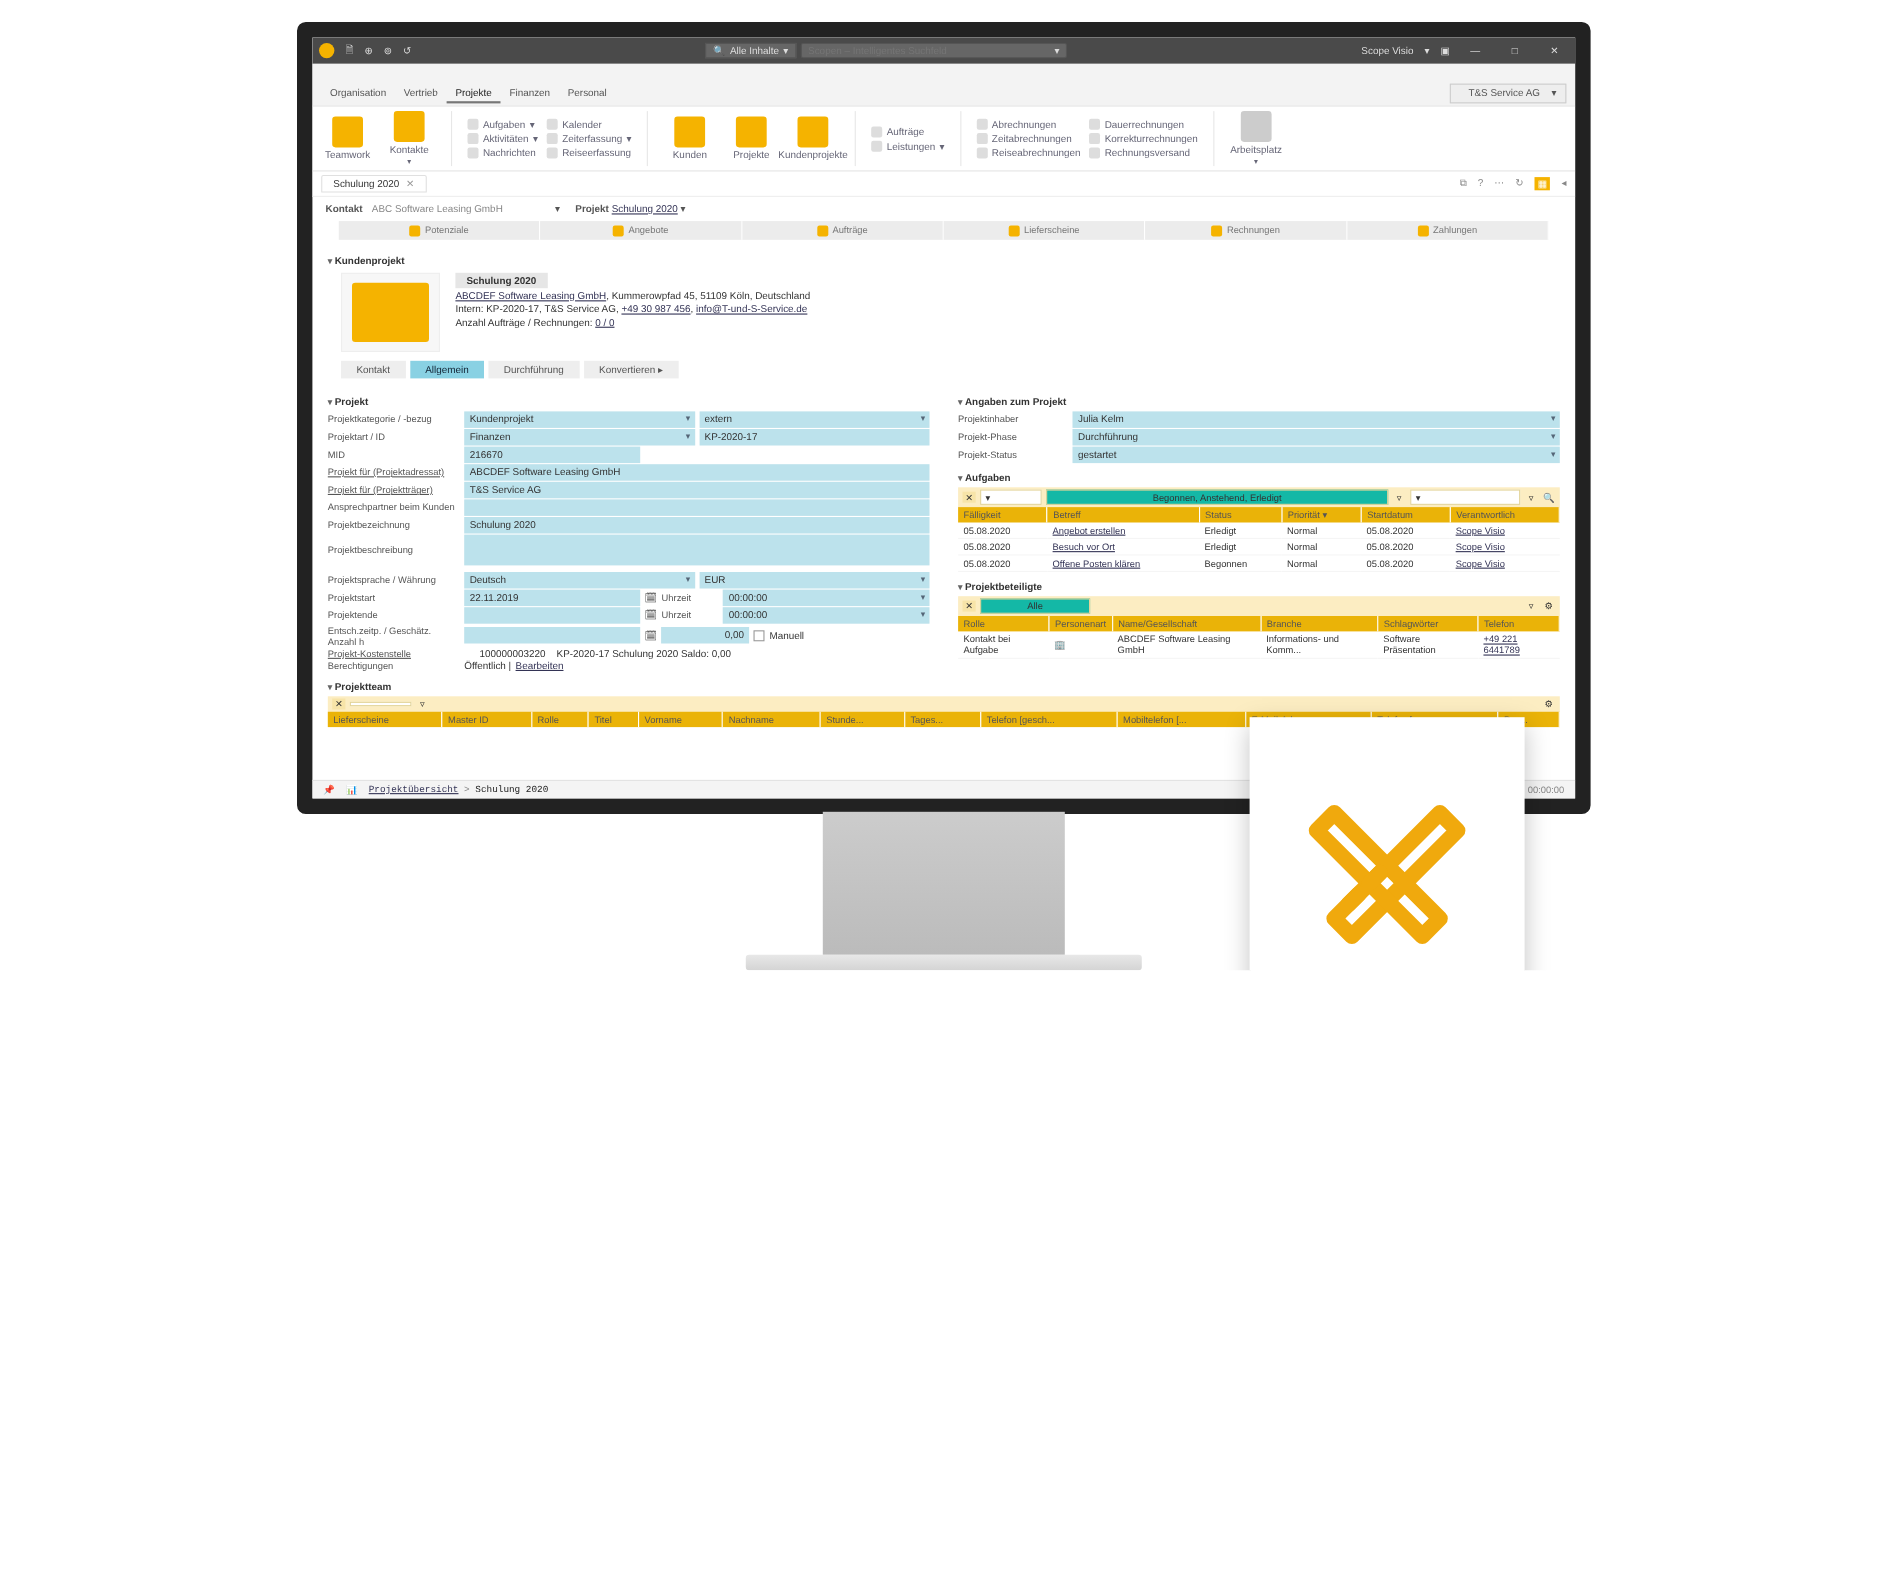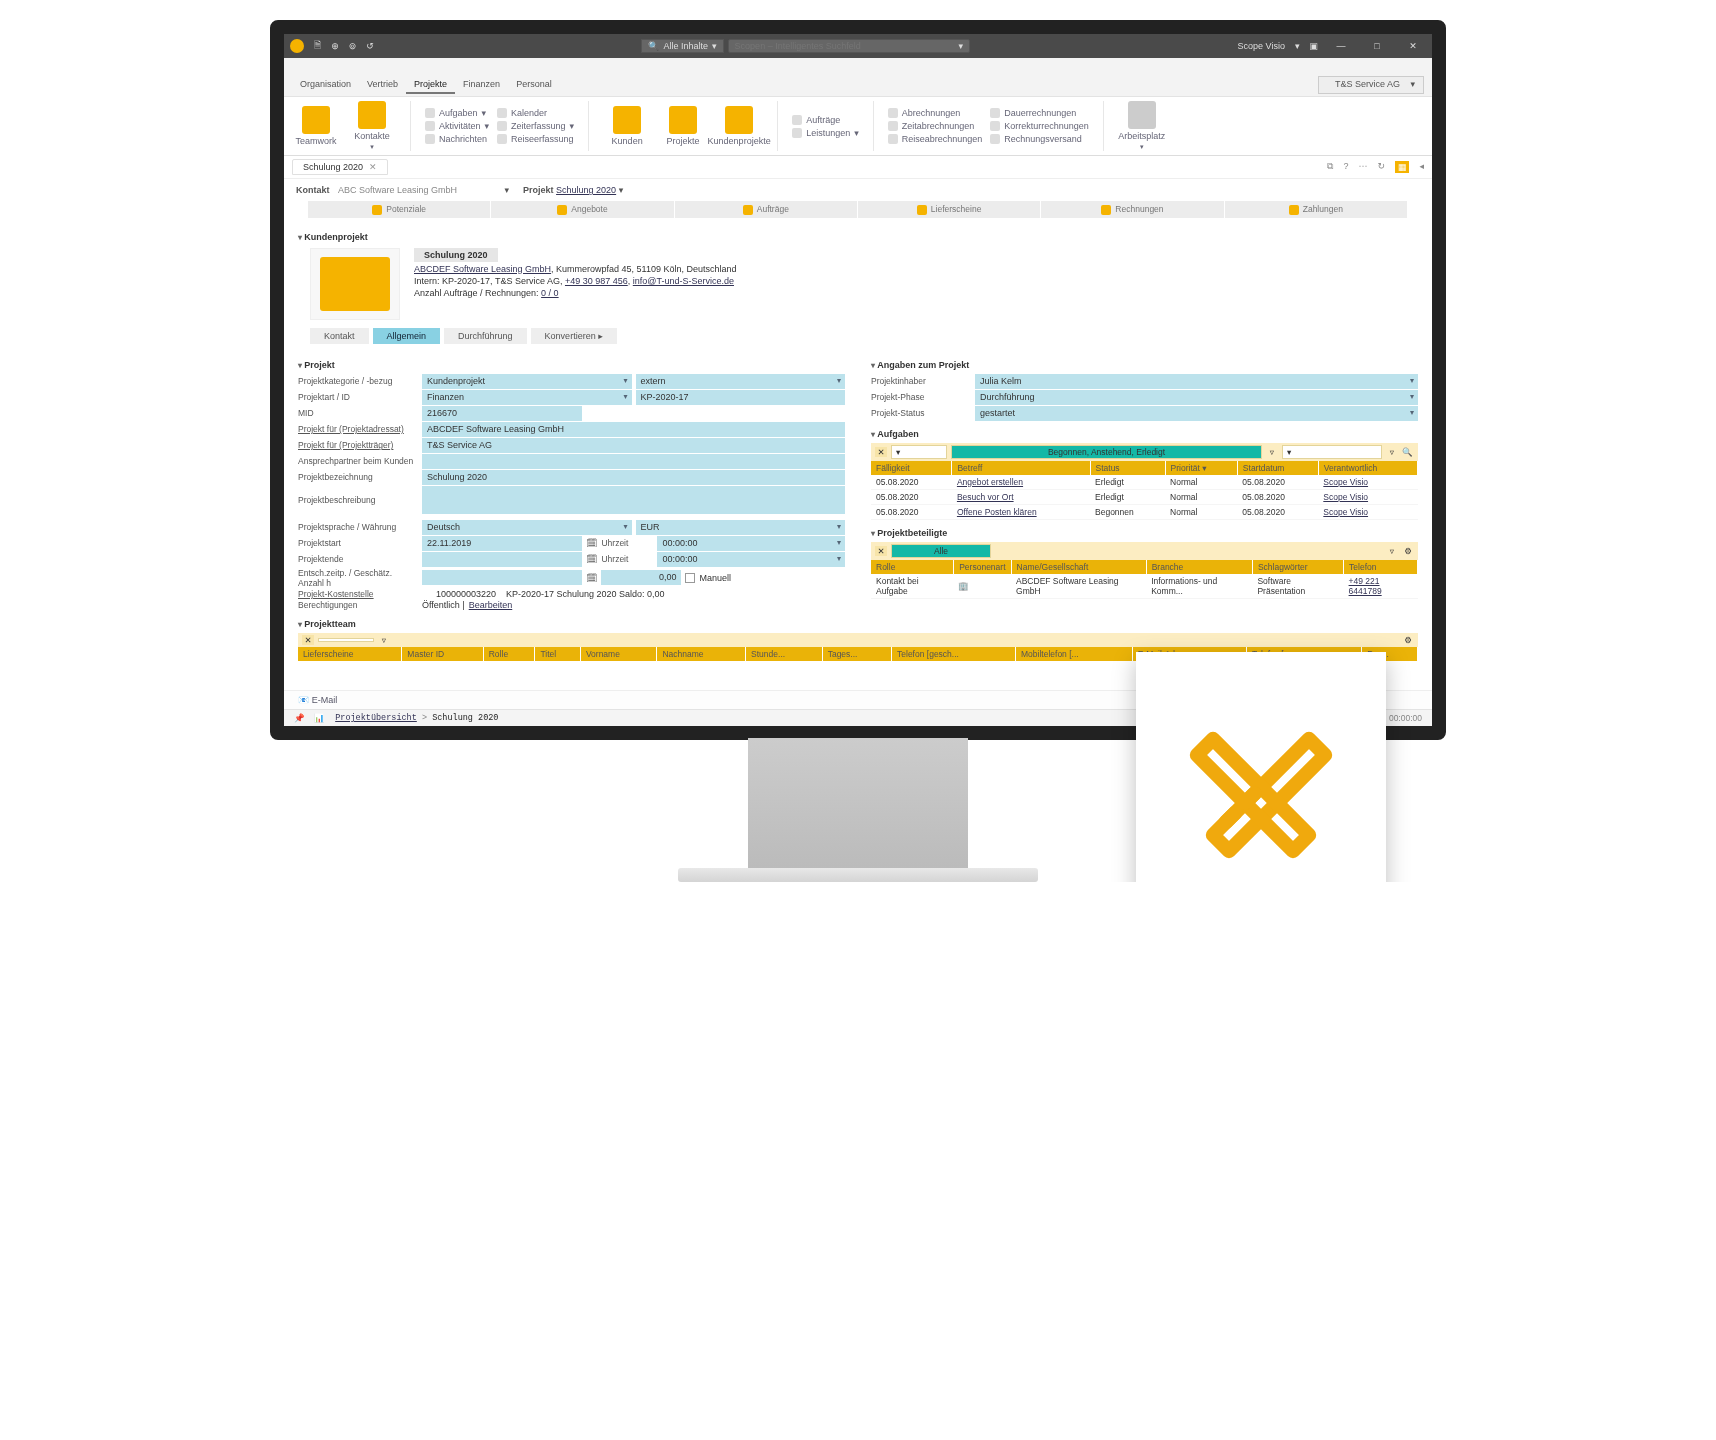--- a/index.html
+++ b/index.html
@@ -521,21 +521,20 @@
           <th>Telefon [gesch...</th>
           <th>Mobiltelefon [...</th>
           <th>E-Mail-Adres...</th>
           <th>Telefax [gesc...</th>
           <th>Pos...</th>
         </tr>
       </tbody>
         </table>
     </div>
 
-    <div class="mini-email">📧 <span>E-Mail</span></div>
 
     <div class="footer">
       <span>📌</span>
       <span style="color:#5b5">📊</span>
       <span class="crumb"><a class="link">Projektübersicht</a> &gt; <span class="cur">Schulung 2020</span></span>
       <span class="footer-right">
         <span>🕐</span>
         <span>00:00:00</span>
       </span>
     </div>

